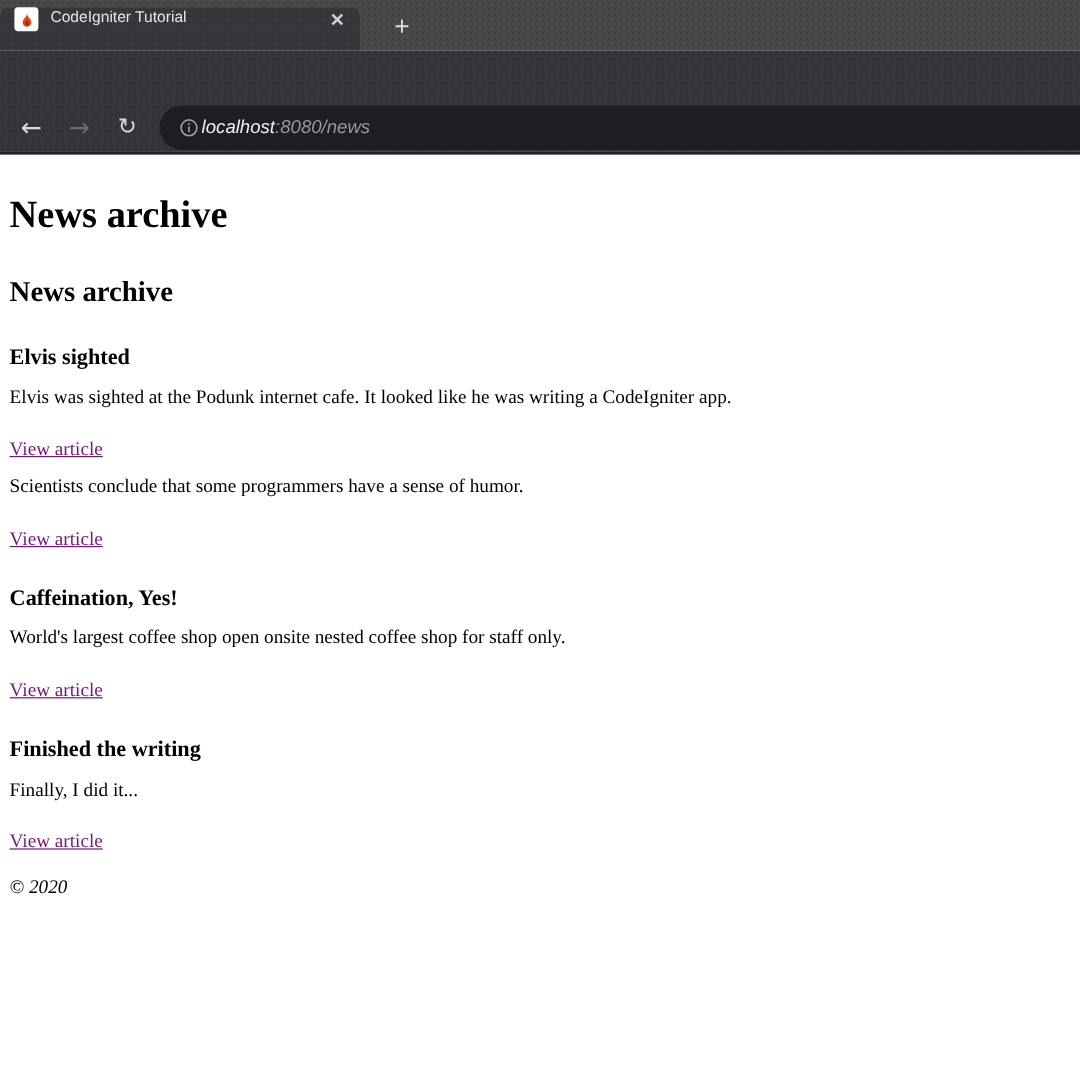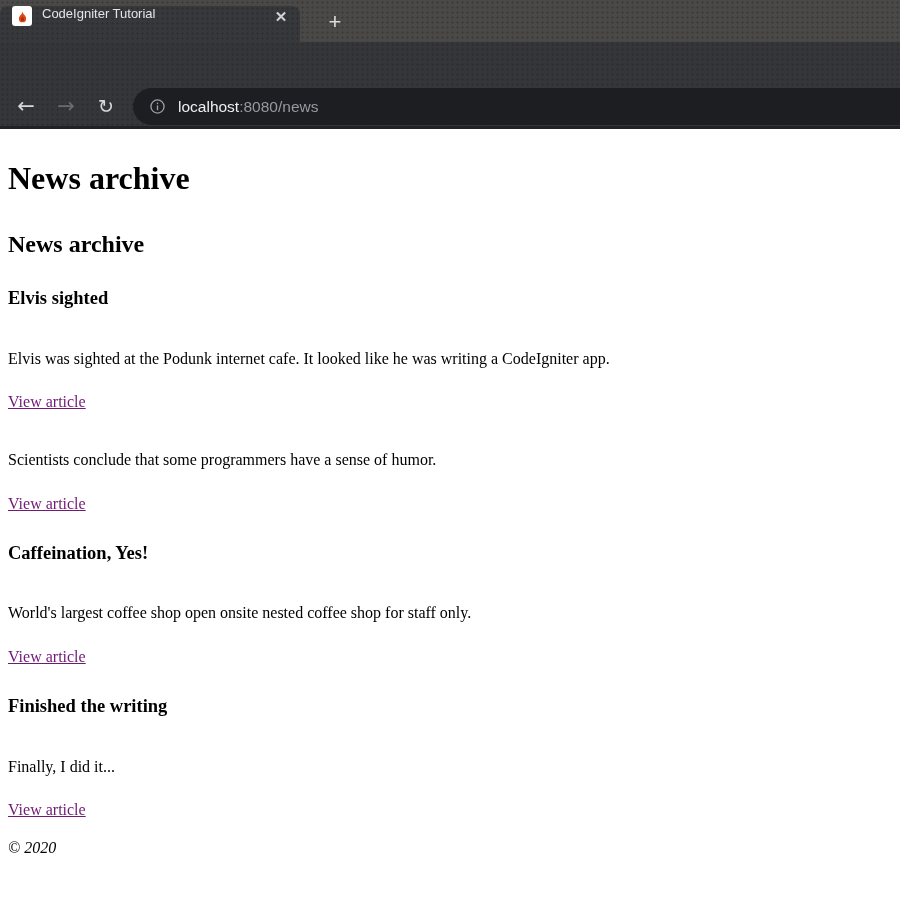--- a/index.html
+++ b/index.html
@@ -96,23 +96,24 @@
     display: flex; align-items: center;
     cursor: text;
   }
   .page-info {
     margin-left: 13px;
     width: 22px; height: 22px;
     display: flex; align-items: center; justify-content: center;
     flex: 0 0 auto;
   }
   .url-text {
-    margin-left: 10px;
+    margin-left: 0;
     font-size: 15.5px;
     white-space: nowrap;
+    font-style: italic;
   }
   .url-host { color: #eceef1; }
   .url-path { color: #96999e; }
 
   .content-border {
     position: absolute; left: 0; top: 126px;
     width: 900px; height: 3px;
     background: #202225;
   }
 
@@ -122,21 +123,21 @@
     width: 900px; height: 543px;
     background: #ffffff;
     padding: 0 8px;
     box-sizing: border-box;
     color: #000000;
     font-family: "Liberation Serif", "DejaVu Serif", serif;
   }
   .page h1 { font-size: 32px;   font-weight: bold; margin: 31px 0 0 0; line-height: 1.15; }
   .page h2 { font-size: 24px;   font-weight: bold; margin: 34px 0 0 0; line-height: 1.15; }
   .page h3 { font-size: 18.5px; font-weight: bold; margin: 30px 0 0 0; line-height: 1.15; }
-  .page p  { font-size: 16px;   margin: 40px 0 0 0; line-height: 1.15; }
+  .page p  { font-size: 16px;   margin: 13px 0 0 0; line-height: 1.15; }
   .page p.view { margin-top: 25px; }
   .page a  { color: #701a75; text-decoration: underline; }
   .page .footer { margin-top: 20px; font-style: italic; }
 </style>
 </head>
 <body>
 
 <div class="frame-strip">
   <div class="tab">
     <div class="favicon">

